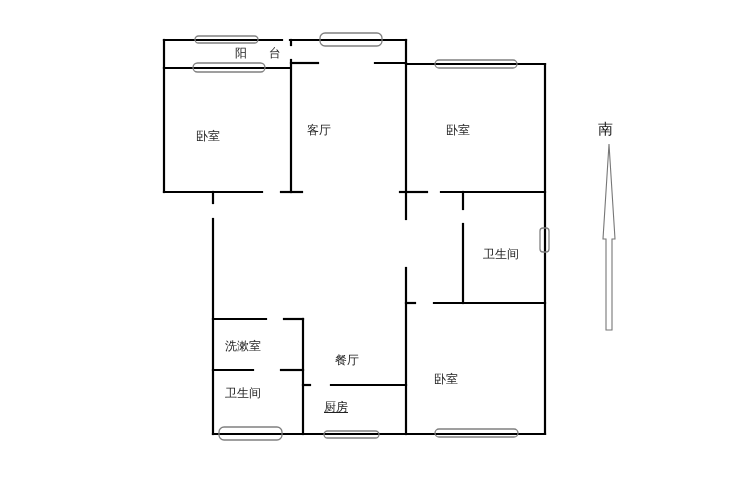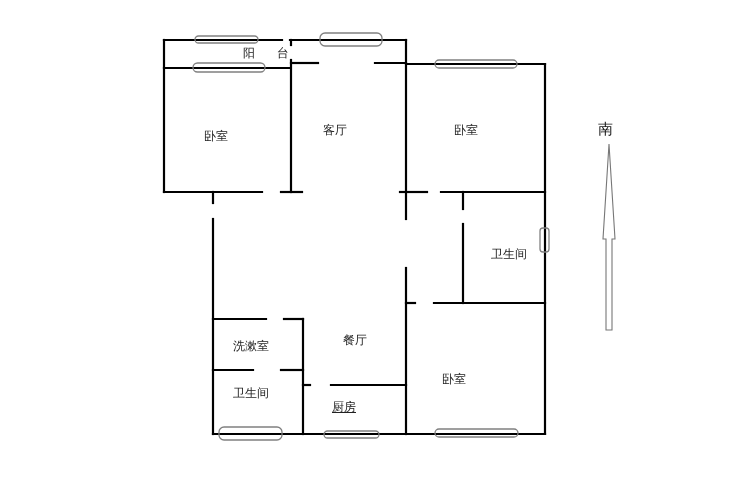--- a/index.html
+++ b/index.html
@@ -1,20 +1,20 @@
 <!DOCTYPE html>
 <html><head>
 <meta charset="utf-8">
 <style>
   html, body { margin: 0; padding: 0; background: #ffffff; }
   body { width: 729px; height: 493px; position: relative; overflow: hidden;
          font-family: "DejaVu Sans", sans-serif; }
   #plan { position: absolute; left: 0; top: 0; }
   .room-label { position: absolute; font-size: 12px; color: #222; white-space: nowrap;
-                font-family: "DejaVu Sans", sans-serif; margin-left: 8px; }
+                font-family: "DejaVu Sans", sans-serif; }
   .compass-label { position: absolute; font-size: 15px; color: #111;
                    font-family: "DejaVu Sans", sans-serif; }
 </style>
 </head>
 <body>
 
 <svg id="plan" width="729" height="493" viewBox="0 0 729 493">
   <g stroke="#000" stroke-width="2.2" fill="none" stroke-linecap="square">
 
     <line x1="164" y1="40" x2="282" y2="40"></line>
@@ -70,21 +70,21 @@
     <rect x="435" y="429" width="83" height="8" rx="4"></rect>
   </g>
 
   <g stroke="#777" stroke-width="1.1" fill="none">
     <polygon points="609,144 603,239 606,239 606,330 612,330 612,239 615,239"></polygon>
   </g>
 </svg>
 
 <div class="room-label" style="left:235px; top:45px; letter-spacing:9px;">阳 台</div>
 <div class="room-label" style="left:196px; top:128px;">卧室</div>
-<div class="room-label" style="left:315px; top:122px;">客厅</div>
+<div class="room-label" style="left:307px; top:122px;">客厅</div>
 <div class="room-label" style="left:446px; top:122px;">卧室</div>
 <div class="room-label" style="left:483px; top:246px;">卫生间</div>
 <div class="room-label" style="left:225px; top:338px;text-align:center;">洗漱室</div>
-<div class="room-label" style="left:335px; top:332px;">餐厅</div>
+<div class="room-label" style="left:335px; top:352px;">餐厅</div>
 <div class="room-label" style="left:225px; top:385px;">卫生间</div>
 <div class="room-label" style="left:324px; top:399px;text-decoration:underline;">厨房</div>
 <div class="room-label" style="left:434px; top:371px;">卧室</div>
 <div class="compass-label" style="left:598px; top:120px;">南</div>
 
 </body></html>

